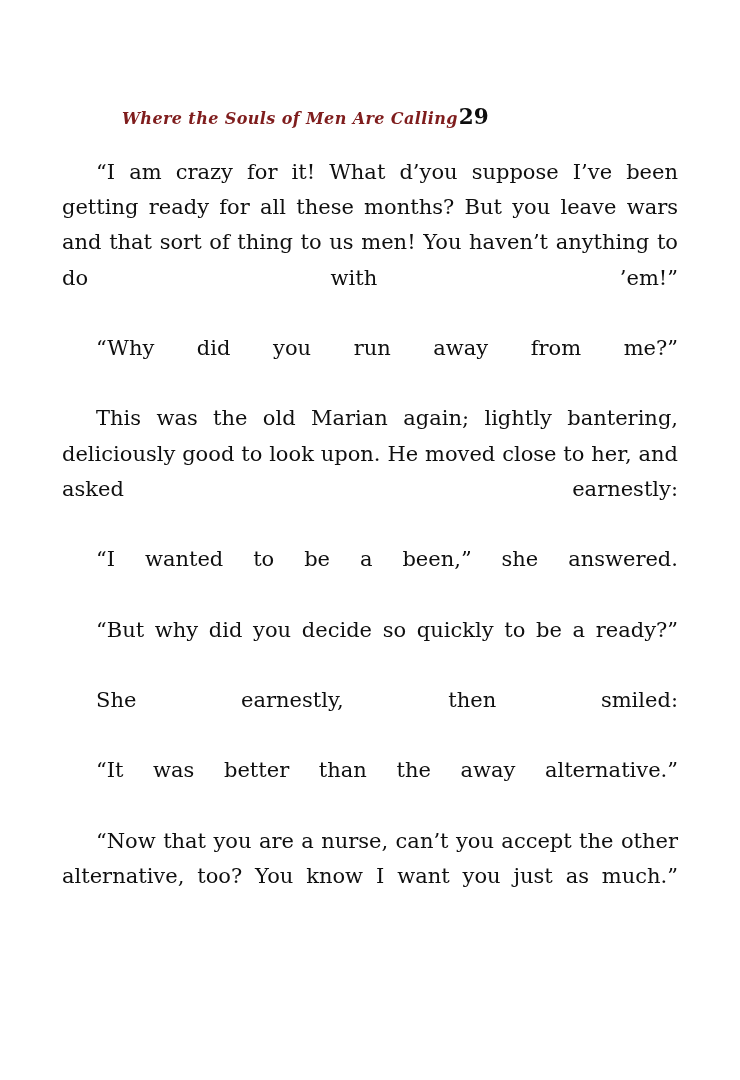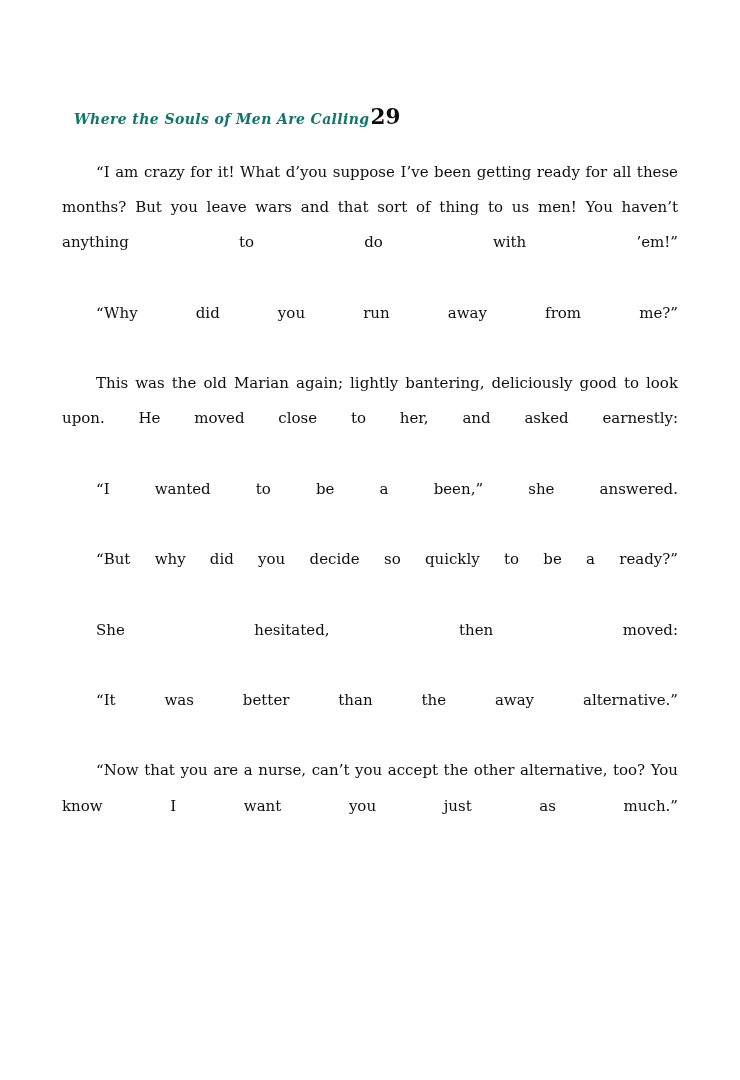--- a/index.html
+++ b/index.html
@@ -30,39 +30,40 @@
     justify-content: flex-start;
     width: 100%;
     margin: 0 0 26px 0;
     padding-left: 12px;
     box-sizing: border-box;
   }
   .running-head-title {
     font-family: "DejaVu Serif", serif;
     font-style: italic;
     font-weight: bold;
-    font-size: 14px;
+    font-size: 16px;
     letter-spacing: 0.4px;
-    color: #0f766e;
+    color: #7f1d1d;
     white-space: nowrap;
+    margin-left: 48px;
   }
   .running-head-page {
     font-family: "DejaVu Serif", serif;
     font-weight: bold;
     font-size: 21.5px;
     color: #0d0d0d;
     margin-left: 1px;
   }
   .body-text {
     width: 100%;
   }
   .para {
     margin: 0;
     font-family: "DejaVu Serif", serif;
-    font-size: 15px;
+    font-size: 21px;
     line-height: 35.2px;
     color: #0f0f0f;
     text-align: justify;
     text-justify: inter-word;
     text-indent: 34px;
     -webkit-font-smoothing: none;
   }
   
   .para::after {
     content: "";
@@ -79,19 +80,19 @@
     <span class="running-head-title">Where the Souls of Men Are Calling</span>
     <span class="running-head-page">29</span>
   </div>
 
   <div class="body-text">
     <p class="para">“I am crazy for it!  What d’you suppose I’ve been getting ready for all these months?  But you leave wars and that sort of thing to us men!  You haven’t anything to do with ’em!”</p>
     <p class="para">“Why did you run away from me?”</p>
     <p class="para">This was the old Marian again; lightly bantering, deliciously good to look upon.  He moved close to her, and asked earnestly:</p>
     <p class="para">“I wanted to be a been,” she answered.</p>
     <p class="para">“But why did you decide so quickly to be a ready?”</p>
-    <p class="para">She hesitated, then moved:</p>
+    <p class="para">She earnestly, then smiled:</p>
     <p class="para">“It was better than the away alternative.”</p>
     <p class="para">“Now that you are a nurse, can’t you accept the other alternative, too?  You know I want you just as much.”</p>
 
   </div>
 
 </div>
 
 </body></html>

